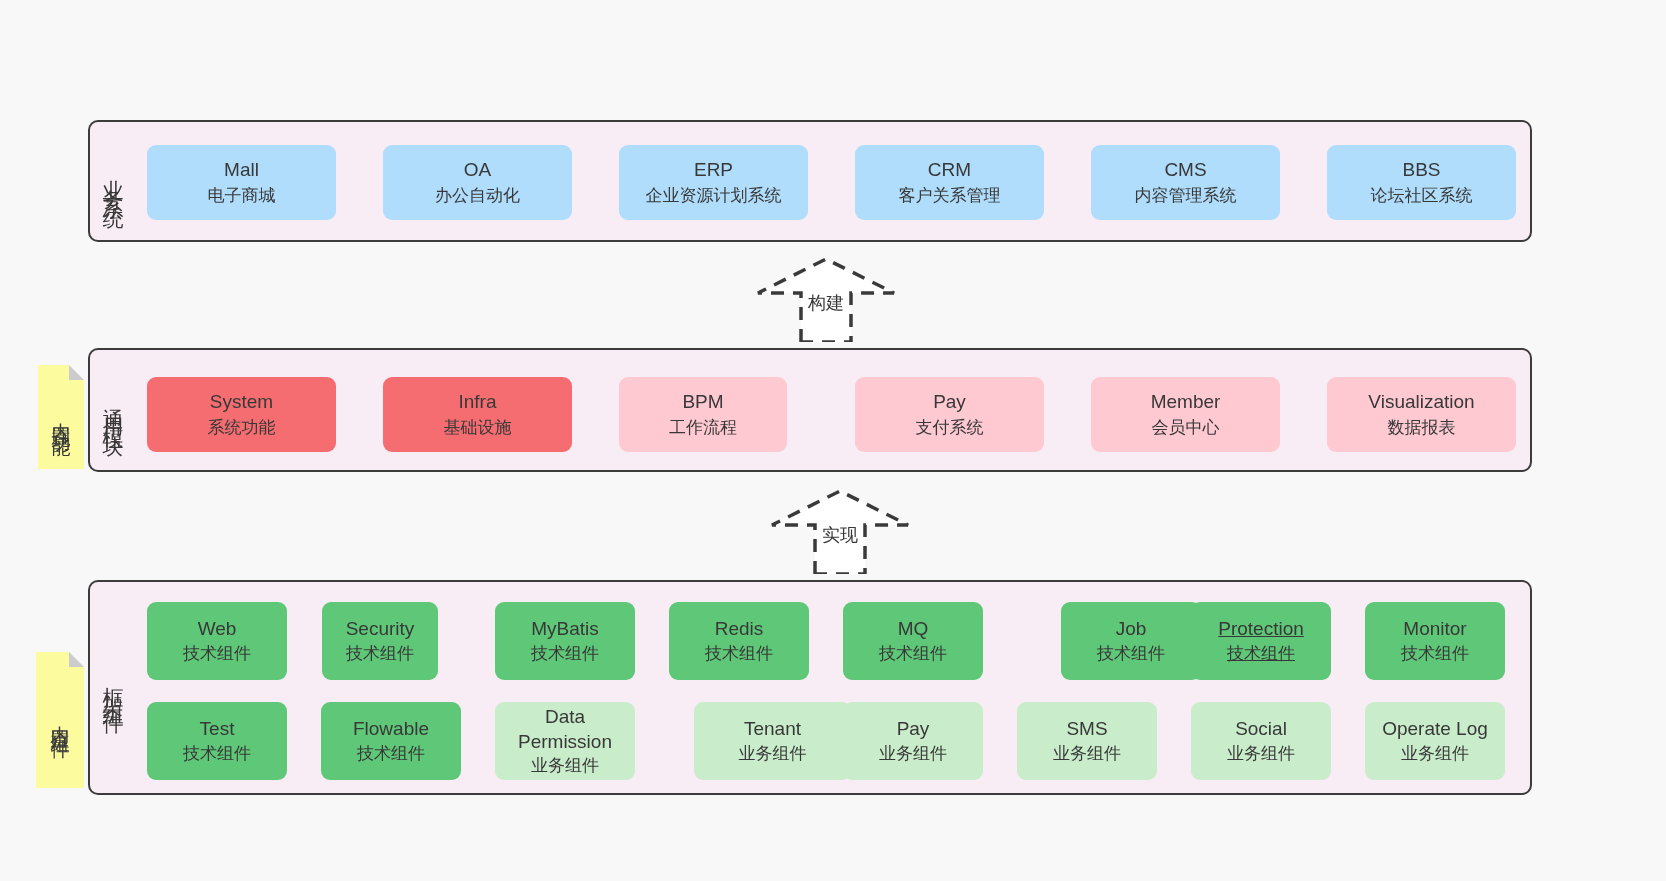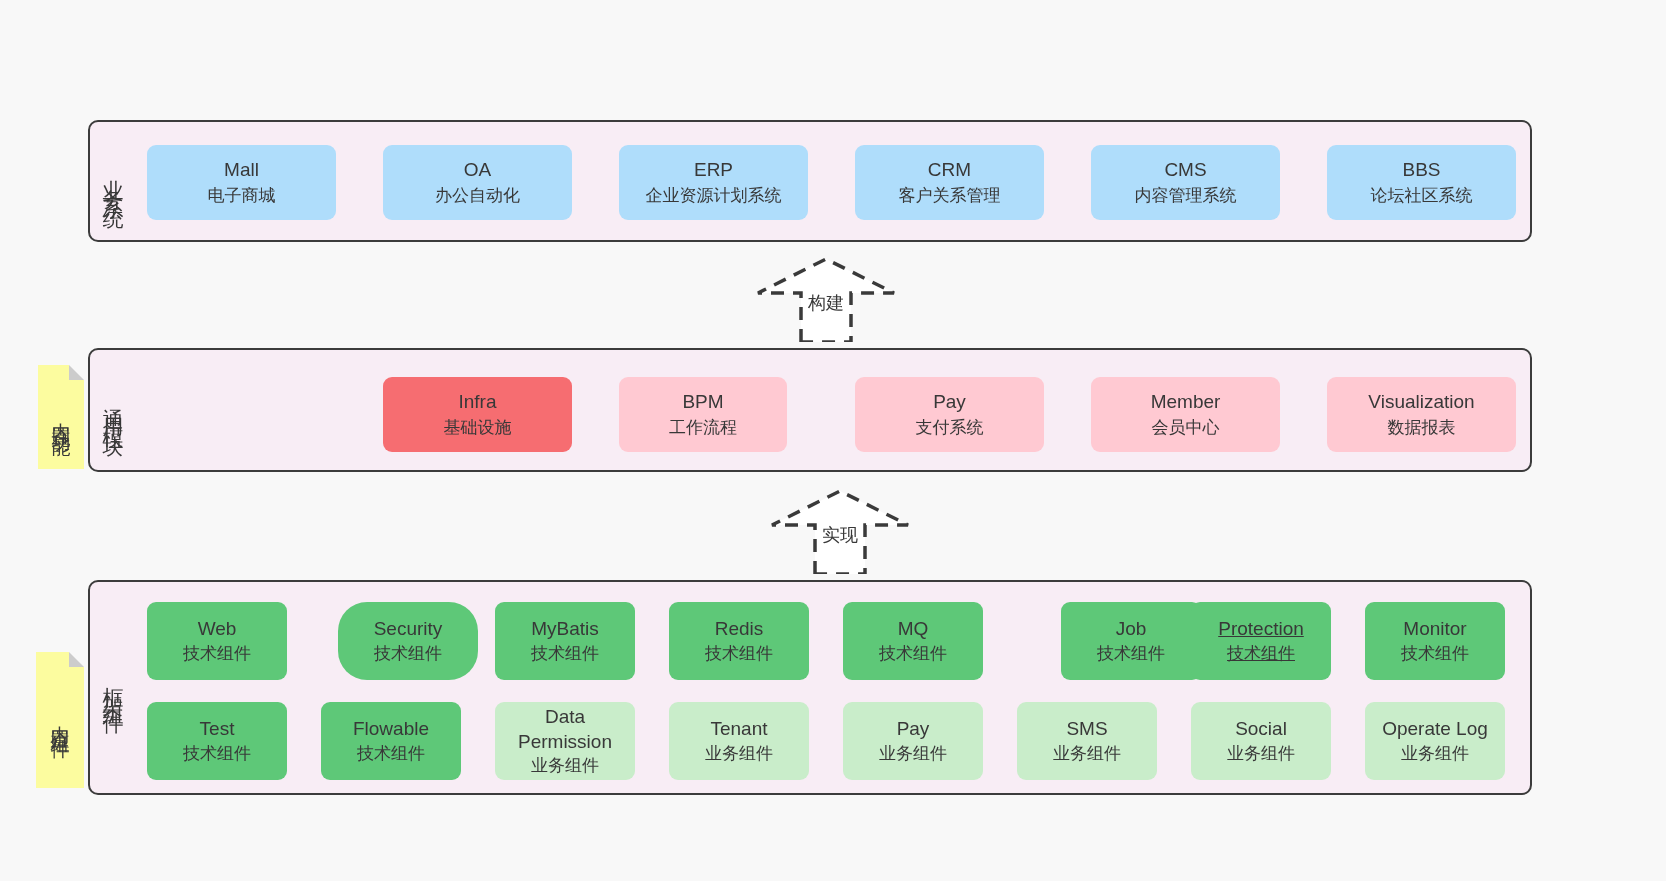--- a/index.html
+++ b/index.html
@@ -103,20 +103,24 @@
   </div>
 
   <div class="sticky" style="left:38px;top:365px;width:46px;height:104px;">
     <span class="stext">内置功能</span>
   </div>
 
   <section class="panel" style="left:88px;top:348px;width:1444px;height:124px;">
     <div class="vlabel-wrap">
       <span class="vlabel">通用模块</span>
     </div>
+    <div class="box red" style="left:57px;top:27px;width:189px;height:75px;">
+      <div class="en">System</div>
+      <div class="cn">系统功能</div>
+    </div>
     <div class="box red" style="left:293px;top:27px;width:189px;height:75px;">
       <div class="en">Infra</div>
       <div class="cn">基础设施</div>
     </div>
     <div class="box pink" style="left:529px;top:27px;width:168px;height:75px;align-items:center;">
       <div class="en">BPM</div>
       <div class="cn">工作流程</div>
     </div>
     <div class="box pink" style="left:765px;top:27px;width:189px;height:75px;">
       <div class="en">Pay</div>
@@ -145,21 +149,21 @@
 
   <section class="panel" style="left:88px;top:580px;width:1444px;height:215px;">
     <div class="vlabel-wrap">
       <span class="vlabel">框架组件</span>
     </div>
 
     <div class="box green" style="left:57px;top:20px;width:140px;height:78px;">
       <div class="en">Web</div>
       <div class="cn">技术组件</div>
     </div>
-    <div class="box green" style="left:248px;top:20px;width:140px;height:78px;border-radius:29px;">
+    <div class="box green" style="left:232px;top:20px;width:116px;height:78px;">
       <div class="en">Security</div>
       <div class="cn">技术组件</div>
     </div>
     <div class="box green" style="left:405px;top:20px;width:140px;height:78px;">
       <div class="en">MyBatis</div>
       <div class="cn">技术组件</div>
     </div>
     <div class="box green" style="left:579px;top:20px;width:140px;height:78px;">
       <div class="en">Redis</div>
       <div class="cn">技术组件</div>
@@ -186,21 +190,21 @@
       <div class="cn">技术组件</div>
     </div>
     <div class="box green" style="left:231px;top:120px;width:140px;height:78px;">
       <div class="en">Flowable</div>
       <div class="cn">技术组件</div>
     </div>
     <div class="box lightgreen" style="left:405px;top:120px;width:140px;height:78px;line-height:1.3;">
       <div class="en">Data Permission</div>
       <div class="cn">业务组件</div>
     </div>
-    <div class="box lightgreen" style="left:579px;top:120px;width:140px;height:78px;">
+    <div class="box lightgreen" style="left:604px;top:120px;width:157px;height:78px;">
       <div class="en">Tenant</div>
       <div class="cn">业务组件</div>
     </div>
     <div class="box lightgreen" style="left:753px;top:120px;width:140px;height:78px;">
       <div class="en">Pay</div>
       <div class="cn">业务组件</div>
     </div>
     <div class="box lightgreen" style="left:927px;top:120px;width:140px;height:78px;">
       <div class="en">SMS</div>
       <div class="cn">业务组件</div>

